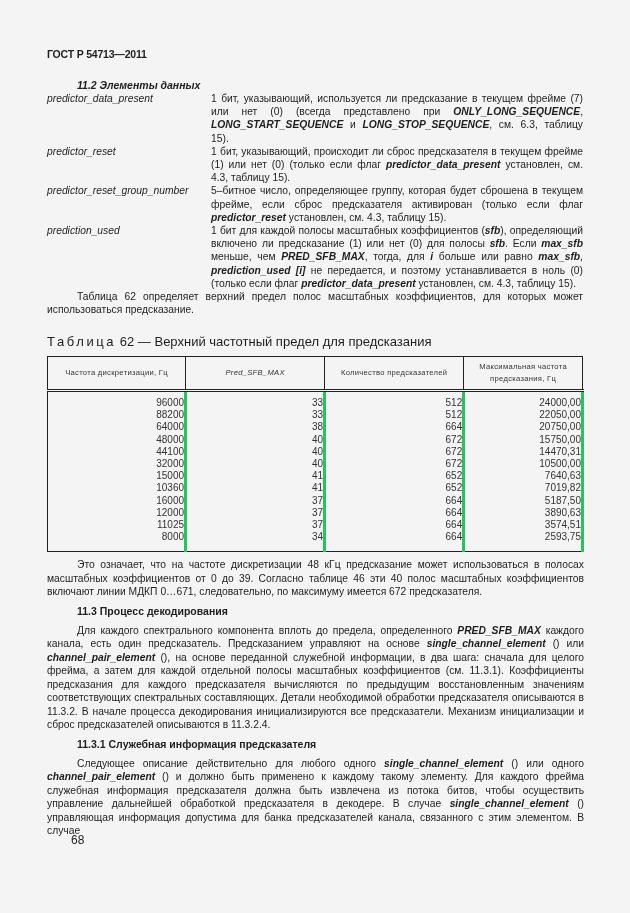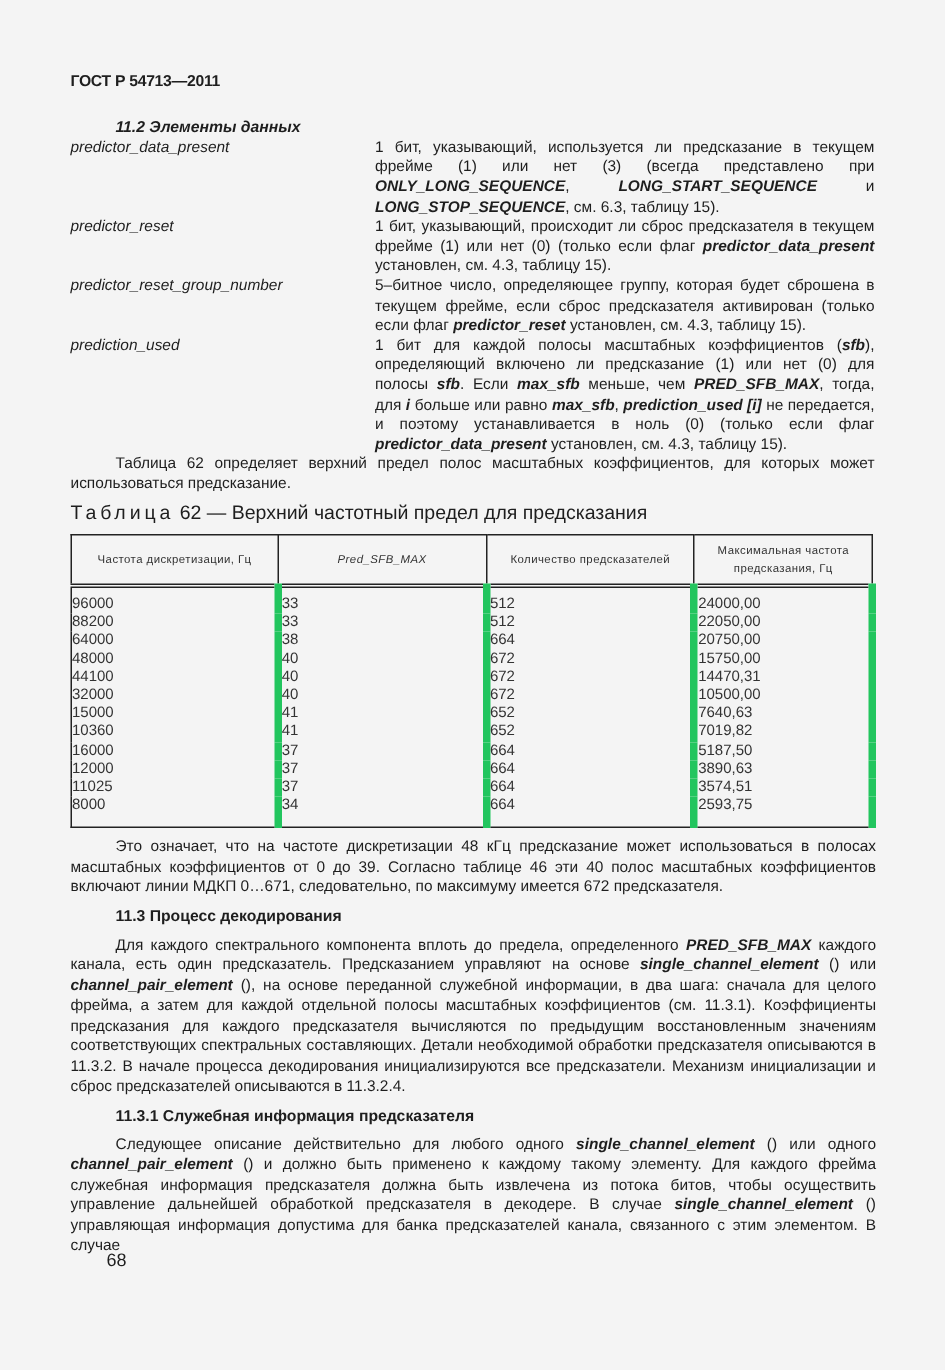--- a/index.html
+++ b/index.html
@@ -4,56 +4,56 @@
 <style>
   html, body { margin: 0; padding: 0; }
   body {
     width: 630px; height: 913px; background: #f4f4f4; color: #1e1e1e;
     font-family: "Liberation Sans", sans-serif; font-size: 10.3px; position: relative; overflow: hidden;
   }
   .abs { position: absolute; }
   .doc-header { left: 47px; top: 48px; font-weight: bold; font-size: 10.5px; letter-spacing: -0.2px; }
   .h2 { font-weight: bold; font-size: 10.5px; }
   .defs { left: 47px; top: 78px; width: 536px; }
-  .def-row { display: flex; line-height: 13.2px; gap: 39px; }
+  .def-row { display: flex; line-height: 13.2px; }
   .def-term { width: 164px; flex: none; font-style: italic; }
   .def-desc { flex: 1; text-align: justify; }
   .i { font-style: italic; font-weight: bold; }
   .para { text-align: justify; line-height: 13.5px; }
   .indent { text-indent: 30px; }
   table.t62 {
     position: absolute; left: 47px; top: 356px; width: 537px; border-collapse: collapse;
     font-size: 10px;
   }
   table.t62 th {
     font-weight: normal; font-size: 7.6px; color: #333; letter-spacing: 0.3px;
     height: 30px; border: 1px solid #222; border-bottom: 3px double #222; text-align: center; line-height: 12px;
   }
   table.t62 td {
-    border-left: 1px solid #222; border-right: 5px solid #22c55e;
-    text-align: left; height: 12.2px; line-height: 12.2px; padding: 0; font-size: 10px; color: #333;
+    border-left: 1px solid #222; border-right: 3px solid #22c55e;
+    text-align: right; height: 12.2px; line-height: 12.2px; padding: 0; font-size: 10px; color: #333;
   }
   table.t62 tr.first td { padding-top: 5px; }
   table.t62 tr.last td { padding-bottom: 8px; border-bottom: 1px solid #222; }
   .col1 { width: 133px; } .col2 { width: 134px; } .col3 { width: 134px; } .col4 { width: 114px; }
   .caption { left: 47px; top: 334px; font-size: 13px; }
   .spaced { letter-spacing: 2.6px; }
   .page-num { left: 47px; top: 833px; font-size: 12px; padding-left: 24px; }
 </style>
 </head>
 <body>
 
 <div class="abs doc-header">ГОСТ Р 54713—2011</div>
 
 <div class="abs defs">
   <div class="h2" style="margin-left:30px; line-height:14px;font-style:italic;">11.2 Элементы данных</div>
 
   <div class="def-row">
     <div class="def-term">predictor_data_present</div>
-    <div class="def-desc"><span>1 бит, указывающий, используется ли предсказание в текущем фрейме (1) или нет (3) (всегда представлено при </span><span class="i">ONLY_LONG_SEQUENCE</span><span>, </span><span class="i">LONG_START_SEQUENCE</span><span> и </span><span class="i">LONG_STOP_SEQUENCE</span><span>, см. 6.3, таблицу 15).</span></div>
+    <div class="def-desc"><span>1 бит, указывающий, используется ли предсказание в текущем фрейме (7) или нет (0) (всегда представлено при </span><span class="i">ONLY_LONG_SEQUENCE</span><span>, </span><span class="i">LONG_START_SEQUENCE</span><span> и </span><span class="i">LONG_STOP_SEQUENCE</span><span>, см. 6.3, таблицу 15).</span></div>
   </div>
 
   <div class="def-row">
     <div class="def-term">predictor_reset</div>
     <div class="def-desc"><span>1 бит, указывающий, происходит ли сброс предсказателя в текущем фрейме (1) или нет (0) (только если флаг </span><span class="i">predictor_data_present</span><span> установлен, см. 4.3, таблицу 15).</span></div>
   </div>
 
   <div class="def-row">
     <div class="def-term">predictor_reset_group_number</div>
     <div class="def-desc"><span>5–битное число, определяющее группу, которая будет сброшена в текущем фрейме, если сброс предсказателя активирован (только если флаг </span><span class="i">predictor_reset</span><span> установлен, см. 4.3, таблицу 15).</span></div>

